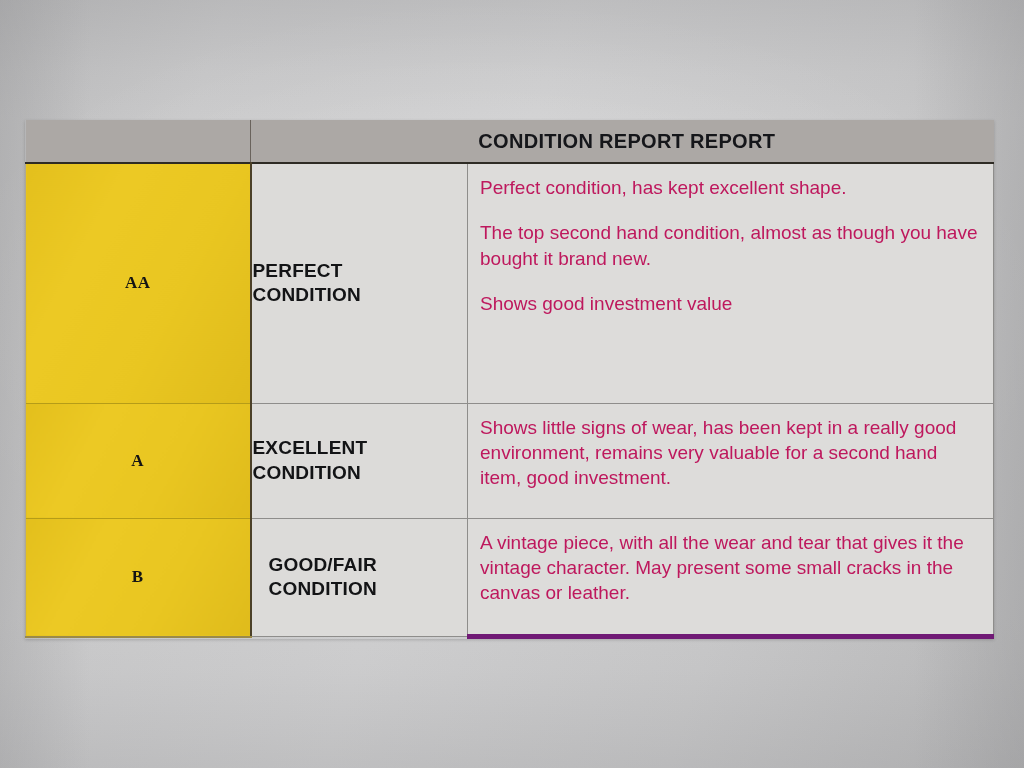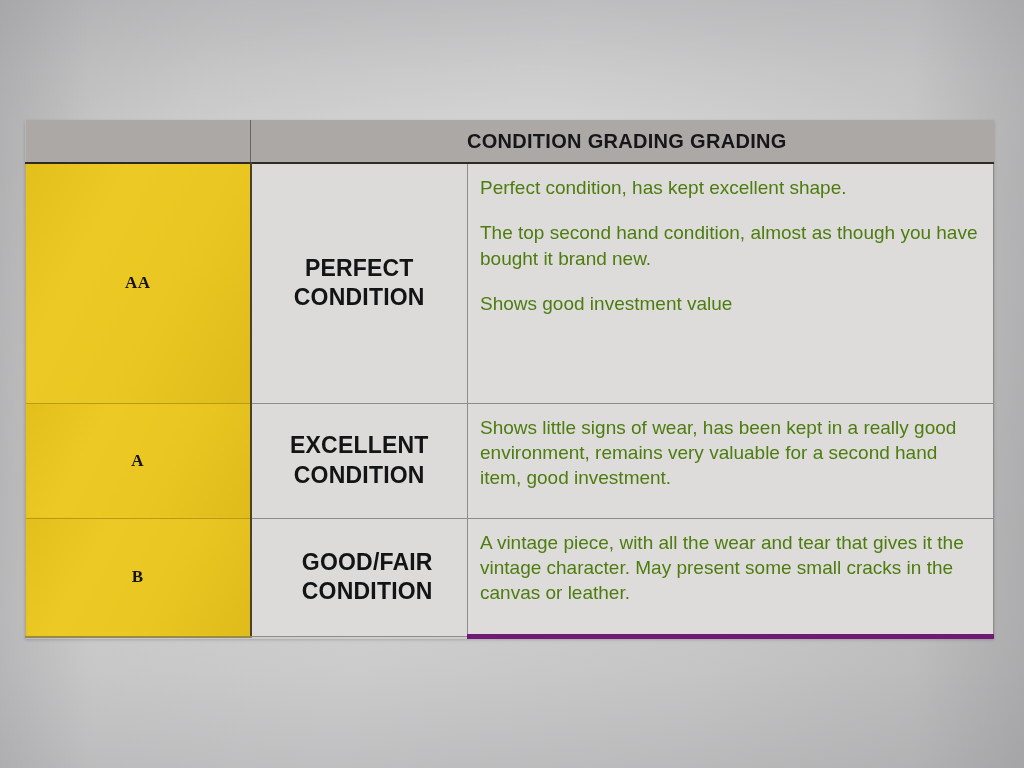--- a/index.html
+++ b/index.html
@@ -99,46 +99,45 @@
   }
   .grade-cell.first-grade {
     border-top: 2px solid #2e2b24;
   }
   .grade-cell.last-grade {
     border-bottom: 2px solid #9a8a4a;
   }
 
   .name-cell {
     background: #dcdbd9;
-    text-align: center;
     vertical-align: middle;
     border-top: 1px solid #8e8d8b;
     border-right: 1px solid #8e8d8b;
-    font-size: 23px;
+    font-size: 19px;
     font-weight: bold;
     color: #131416;
     line-height: 1.28;
     letter-spacing: 0.2px;
   }
   .name-cell.first-name {
     border-top: 2px solid #2e2b24;
   }
   .name-cell.last-name {
     border-bottom: 1px solid #8e8d8b;
     padding-left: 17px;
   }
 
   .desc-cell {
     background: #dddcda;
     vertical-align: top;
     border-top: 1px solid #8e8d8b;
     border-right: 1px solid #8e8d8b;
     padding: 11px 12px 10px 12px;
     font-size: 19px;
-    color: #4d7c0f;
+    color: #be185d;
     line-height: 1.33;
   }
   .desc-cell.first-desc {
     border-top: 2px solid #2e2b24;
   }
   .desc-cell.last-desc {
     border-bottom: 5px solid #701a75;
   }
 
   .desc-para {
@@ -171,21 +170,21 @@
   <colgroup>
     <col class="col-grade">
     <col class="col-name">
     <col class="col-desc">
   </colgroup>
 
   <thead>
     <tr class="header-row">
       <th class="header-cell header-left"></th>
       <th class="header-cell" colspan="2">
-        <div class="header-title">CONDITION GRADING GRADING</div>
+        <div class="header-title">CONDITION REPORT REPORT</div>
       </th>
     </tr>
   </thead>
 
   <tbody>
     <tr class="row-aa">
       <td class="grade-cell first-grade">AA</td>
       <td class="name-cell first-name">
         <div>PERFECT</div>
         <div>CONDITION</div>

